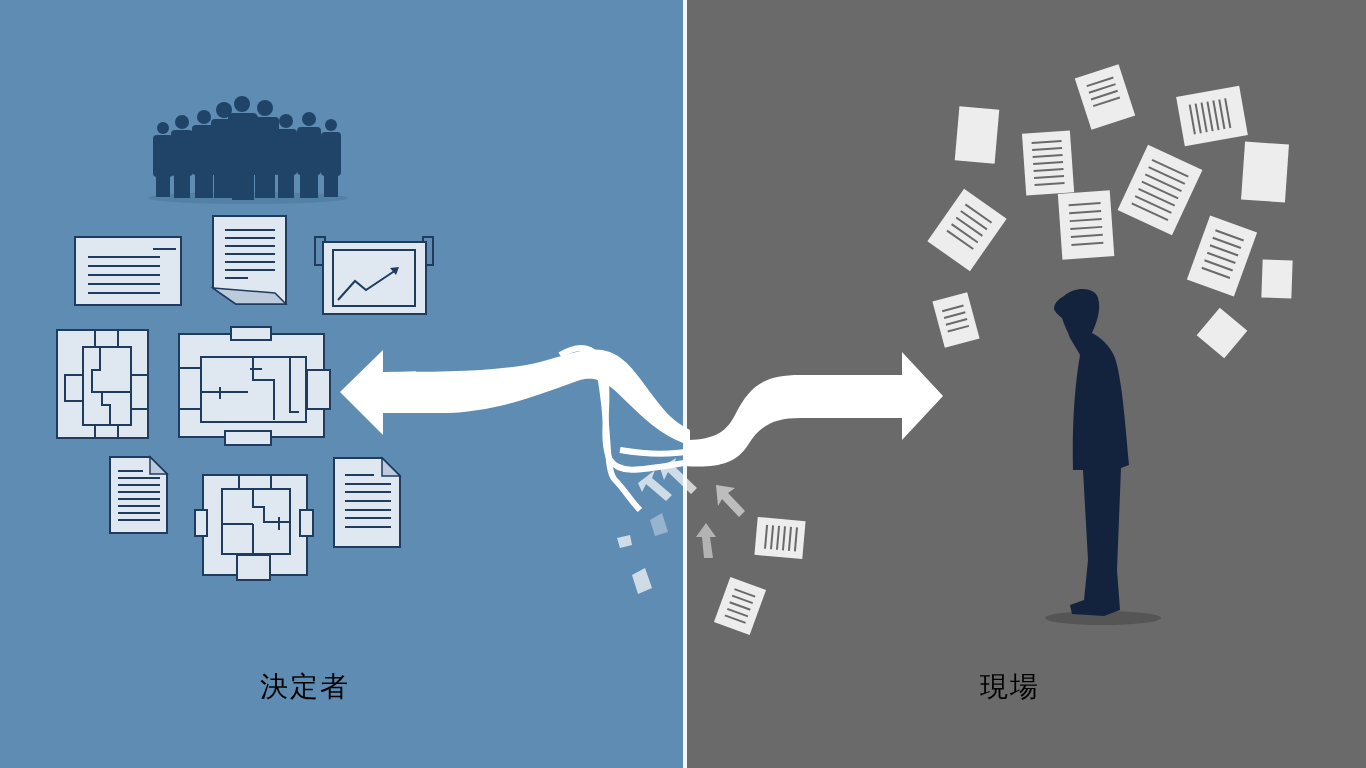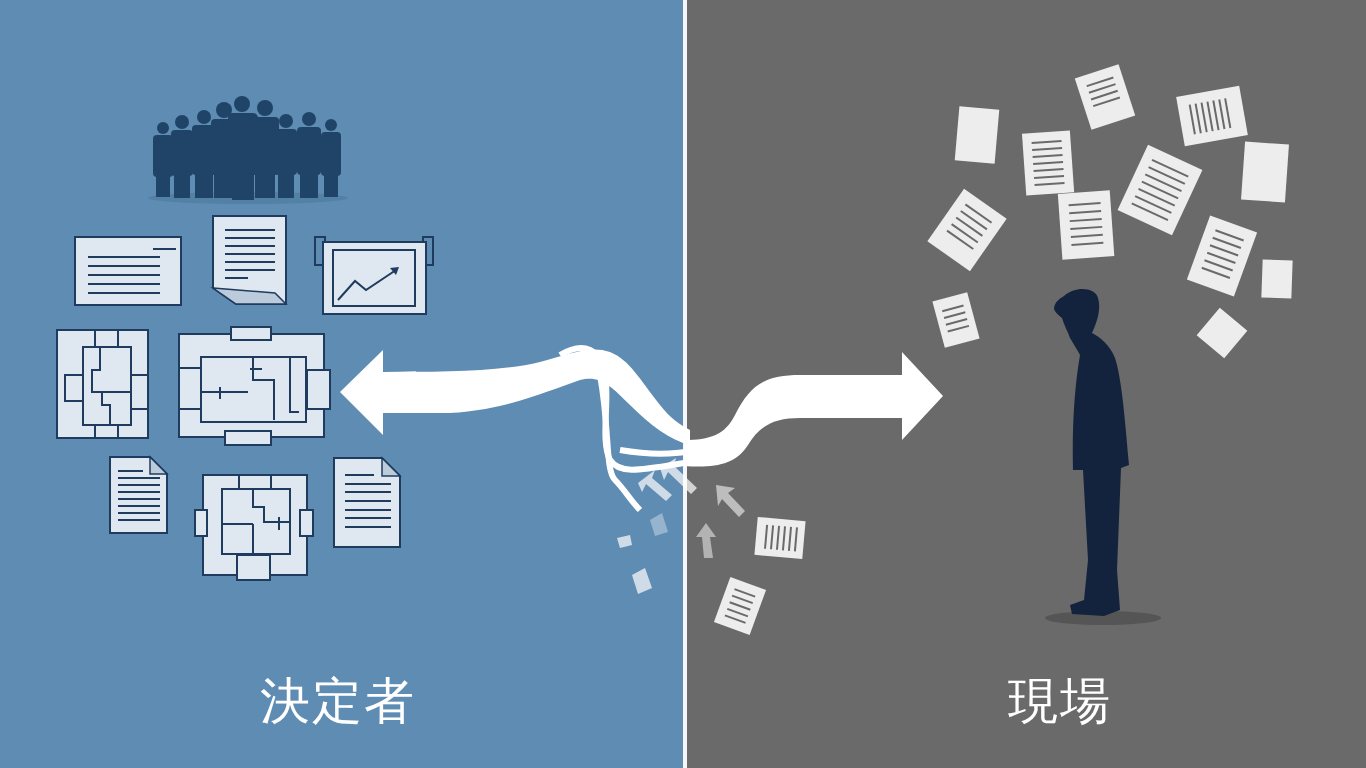--- a/index.html
+++ b/index.html
@@ -1,23 +1,23 @@
 <!DOCTYPE html>
 <html><head>
 <meta charset="utf-8">
 <style>
   html, body { margin: 0; padding: 0; }
   body { width: 1366px; height: 768px; overflow: hidden; position: relative; background: #6b6b6b; font-family: "DejaVu Sans", sans-serif; }
   .panel { position: absolute; top: 0; height: 768px; }
   .panel-left { left: 0; width: 683px; background: #5f8cb3; }
   .panel-right { left: 687px; width: 679px; background: #6a6a6a; }
   .divider { position: absolute; left: 683px; top: 0; width: 4px; height: 768px; background: #f4f6f8; }
-  .label { position: absolute; top: 668px; color: #ffffff; font-size: 50px; letter-spacing: 2px; font-family: "DejaVu Sans", sans-serif; }
+  .label { position: absolute; top: 668px; color: #000000; font-size: 28px; letter-spacing: 2px; font-family: "DejaVu Sans", sans-serif; }
   .label-left { left: 260px; }
-  .label-right { left: 1008px; }
+  .label-right { left: 980px; }
   svg.art { position: absolute; left: 0; top: 0; width: 1366px; height: 768px; }
 </style>
 </head>
 <body>
 
 <div class="panel panel-left"></div>
 <div class="panel panel-right"></div>
 <div class="divider"></div>
 
 <svg class="art" viewBox="0 0 1366 768" xmlns="http://www.w3.org/2000/svg">

